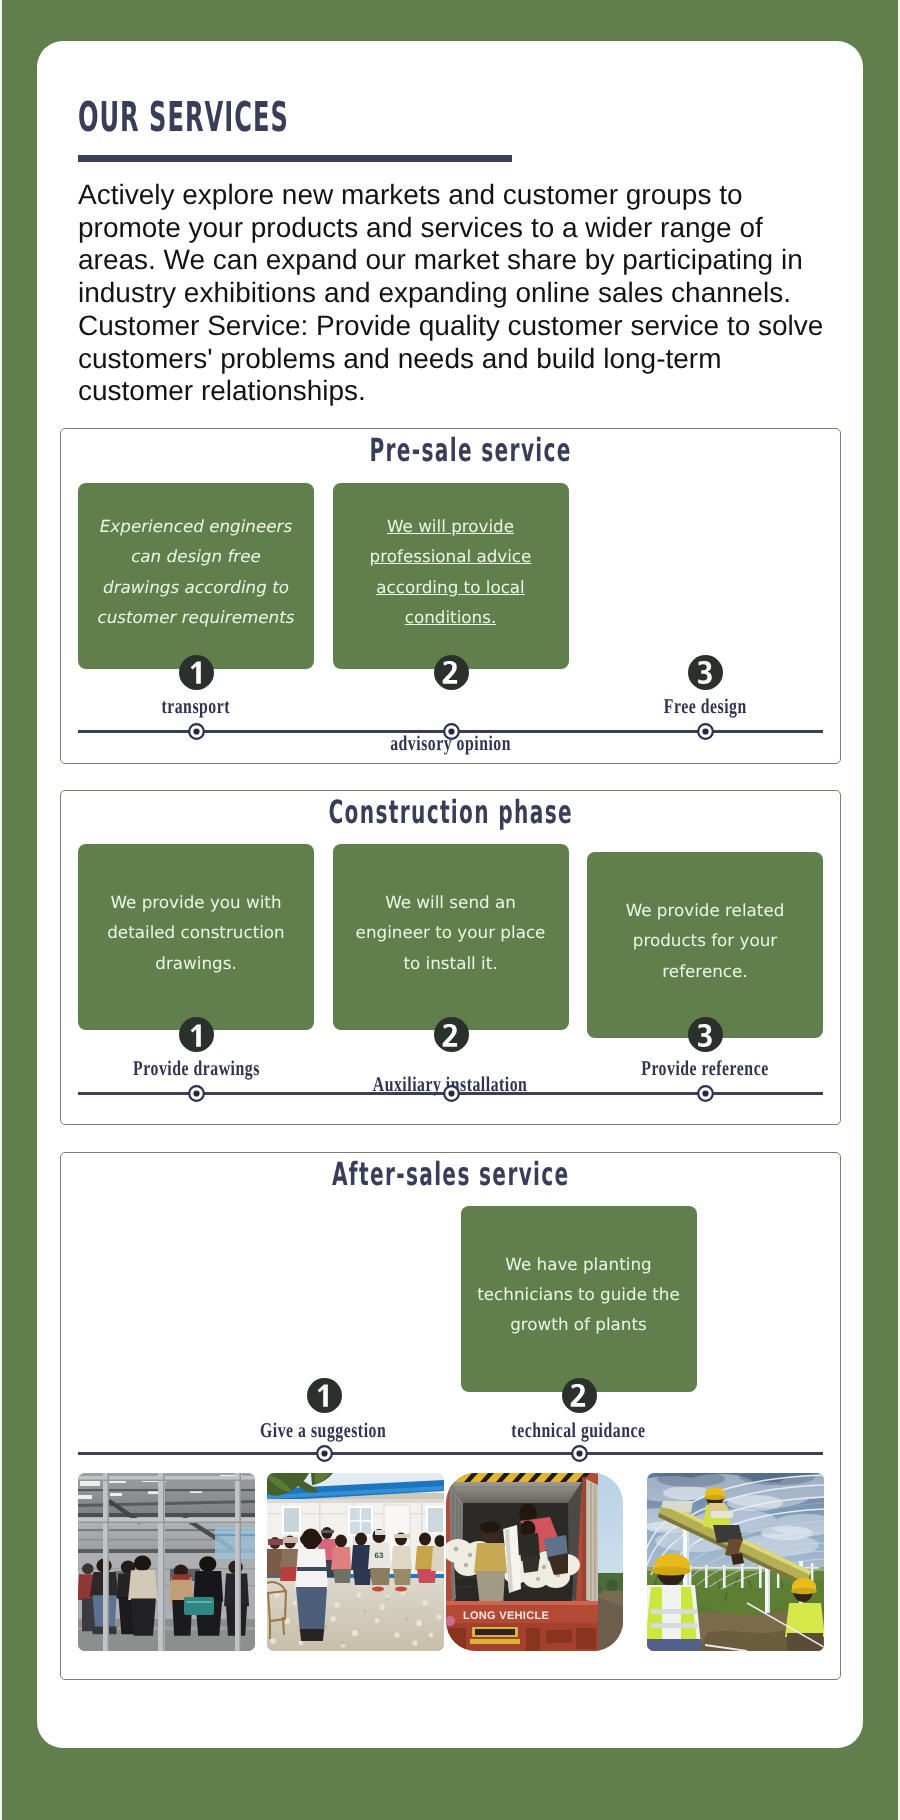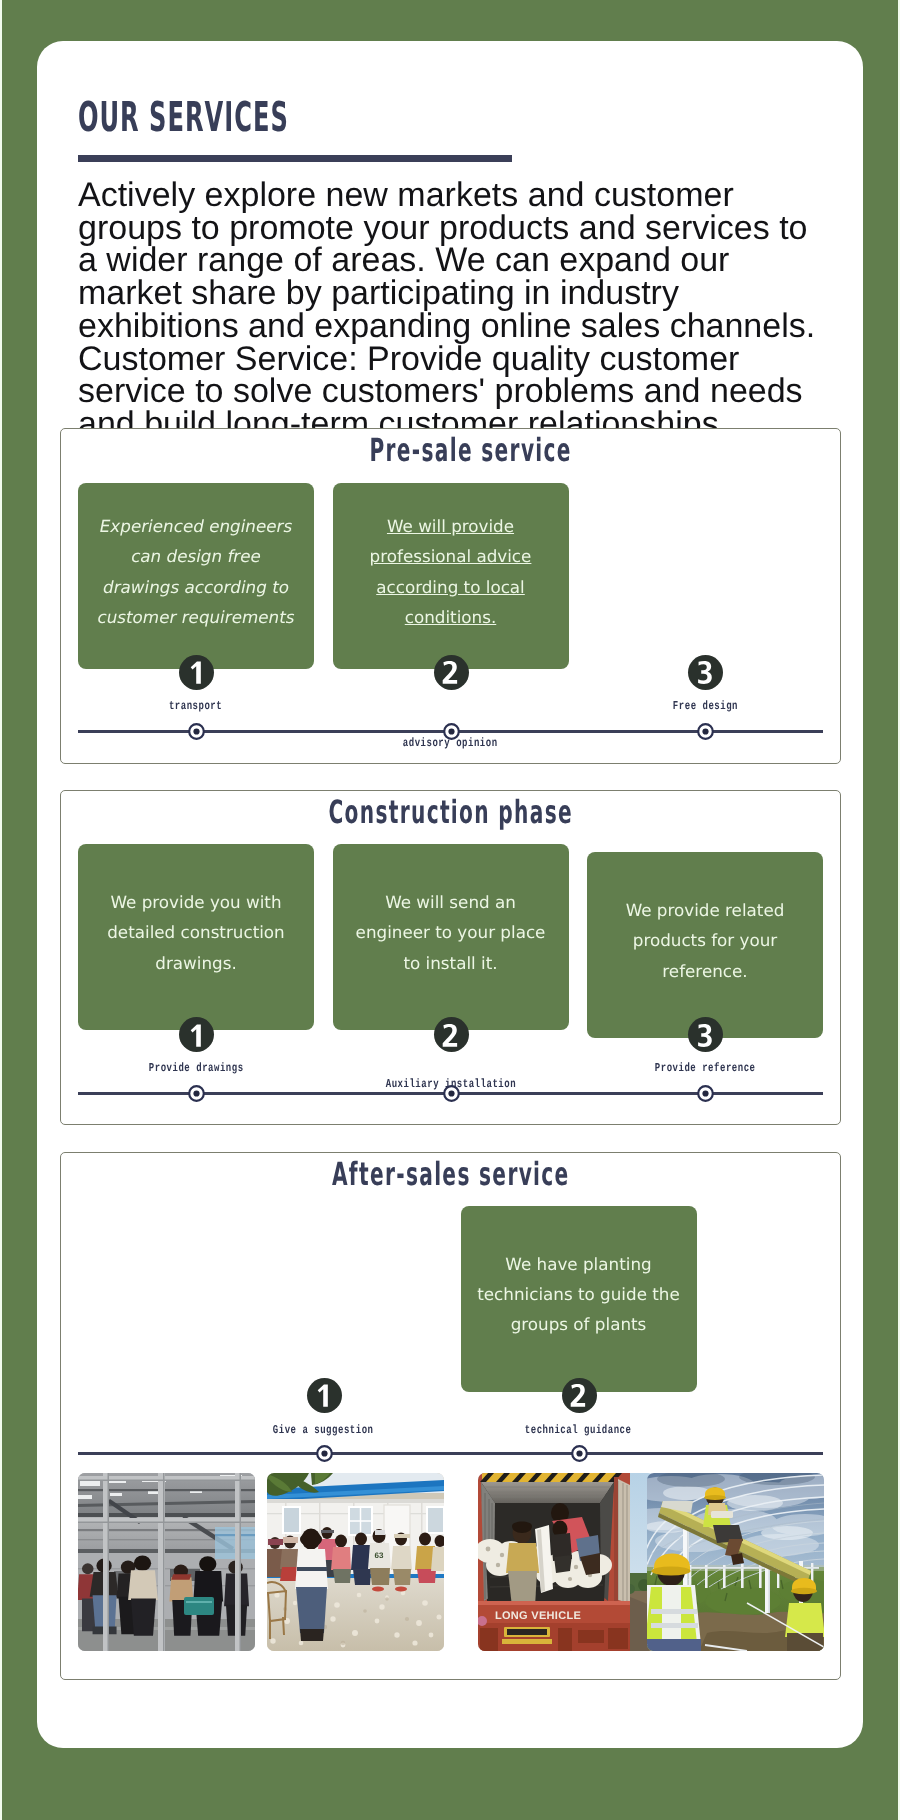--- a/index.html
+++ b/index.html
@@ -10,37 +10,37 @@
   .edge { position:absolute; top:0; height:1820px; width:2px; background:#f2fbee; }
   .card { position:absolute; left:37px; top:41px; width:826px; height:1707px; background:#fff; border-radius:26px; }
 
   .title { position:absolute; left:78px; top:97px;
            font-family:"DejaVu Sans Condensed","DejaVu Sans",sans-serif;
            font-weight:bold; font-size:41px; color:#383e58; letter-spacing:1.5px;
            transform:scaleX(0.655); transform-origin:left top; line-height:41px; white-space:nowrap; }
   .rule { position:absolute; left:78px; top:155px; width:434px; height:7px; background:#3b3f58; }
 
   .intro { position:absolute; left:78px; top:179px; width:757px;
-           font-family:"Liberation Sans",sans-serif; font-size:34px; line-height:32.7px; color:#131316; }
+           font-family:"Liberation Sans",sans-serif; font-size:28px; line-height:32.7px; color:#131316; }
 
   .sect { position:absolute; left:60px; width:781px; border:1px solid #7c7f6f; border-radius:5px; background:#fff; }
   .sect-title { position:absolute; left:60px; width:781px; text-align:center;
                 font-family:"DejaVu Sans Condensed","DejaVu Sans",sans-serif;
                 font-weight:bold; font-size:32px; color:#383e58; line-height:32px; }
   .sect-title span { display:inline-block; transform:scaleX(0.70); letter-spacing:1.9px; }
 
   .gcard { position:absolute; width:236px; background:#617e4d; border-radius:8px; color:#ecf6e4;
            font-size:16.75px; line-height:30.1px; text-align:center; display:flex; align-items:center;
            justify-content:center; padding:0 16px 9px 16px; }
   .num { position:absolute; width:35px; height:35px; border-radius:50%; background:#2a312c;
          display:flex; align-items:center; justify-content:center; }
   .num svg { display:block; width:19.5px; height:24px; fill:#fff; }
   .lbl { position:absolute; width:236px; text-align:center;
-         font-family:Liberation Mono, monospace;
-         font-weight:bold; font-size:12px; color:#2f3550; line-height:17.5px; }
+         font-family:Liberation Serif, serif;
+         font-weight:bold; font-size:21px; color:#2f3550; line-height:17.5px; }
   .lbl span { display:inline-block; transform:scaleX(0.75); letter-spacing:0.7px; }
   .tl { position:absolute; left:78px; width:745px; height:3px; background:#3b3f58; }
   .dot { position:absolute; width:17px; height:17px; }
   .dot svg { display:block; width:17px; height:17px; }
   .photo { position:absolute; top:1473px; width:177px; height:178px; border-radius:7px; overflow:hidden; }
   .photo svg { display:block; width:100%; height:100%; }
 </style>
 </head>
 <body>
 
@@ -132,21 +132,21 @@
     </div>
  <div class="dot" style="left:697px;top:1084.5px;">
       <svg viewBox="0 0 17 17">
         <circle cx="8.5" cy="8.5" r="7.3" fill="#fff" stroke="#2b3050" stroke-width="2.2"></circle>
         <circle cx="8.5" cy="8.5" r="3.1" fill="#23273f"></circle>
       </svg>
     </div>
 
  <div class="sect" style="top:1152px;height:528px;"></div>
  <div class="sect-title" style="top:1158px;"><span>After-sales service</span></div>
- <div class="gcard" style="left:460.5px;top:1205.5px;height:186px;">We have planting technicians to guide the groups of plants</div>
+ <div class="gcard" style="left:460.5px;top:1205.5px;height:186px;">We have planting technicians to guide the growth of plants</div>
  <div class="num" style="left:306.5px;top:1377.5px;">
       <svg viewBox="0 0 22 27">
         <path d="M4.2 8.2 L11.2 1.7 L15.6 1.7 L15.6 26.8 L10.4 26.8 L10.4 6.9 L6.2 10.6 Z"></path>
       </svg>
     </div>
  <div class="num" style="left:561.5px;top:1377.5px;">
       <svg viewBox="0 0 22 27">
         <path d="M1.9 26.8 L1.9 22.7 C4.3 20.3 8.3 16.2 10.3 13.6 C12.1 11.2 12.8 9.7 12.8 7.8 C12.8 5.6 11.6 4.5 9.5 4.5 C7.7 4.5 5.6 5.2 3.4 6.5 L2.7 2.5 C5.0 1.4 7.5 1.0 9.9 1.0 C15.1 1.0 17.8 3.6 17.8 7.8 C17.8 10.5 16.8 12.7 14.6 15.6 C13.0 17.7 10.1 20.7 8.2 22.5 L18.2 22.5 L18.2 26.8 Z"></path>
       </svg>
     </div>
@@ -387,21 +387,21 @@
   <path d="M30 94 L60 94 L60 98 L30 98 Z" fill="#3e4a5c"></path>
   <path d="M29 114 L60 114 L57 160 L33 160 Z" fill="#4d5e7b"></path>
   <path d="M33 156 L57 156 L56 168 L34 168 Z" fill="#2a2420"></path>
 </g>
 <g fill="#c44a3c">
 <ellipse cx="111" cy="116" rx="6" ry="2.4"></ellipse>
           <ellipse cx="134" cy="116" rx="6" ry="2.4"></ellipse>
 </g>
 </svg>
     </div>
- <div class="photo" style="left:478px;">
+ <div class="photo" style="left:446px;border-radius:30px;">
       <svg viewBox="0 0 177 178" preserveAspectRatio="none" xmlns="http://www.w3.org/2000/svg">
 <defs>
 <linearGradient id="p3sky" x1="0" y1="0" x2="0" y2="1">
 <stop offset="0" stop-color="#b7d2e6"></stop>
             <stop offset="1" stop-color="#dde8f0"></stop>
           </linearGradient>
 <linearGradient id="p3ct" x1="0" y1="0" x2="0" y2="1">
 <stop offset="0" stop-color="#9c9892"></stop>
             <stop offset="1" stop-color="#66635e"></stop>
           </linearGradient>

